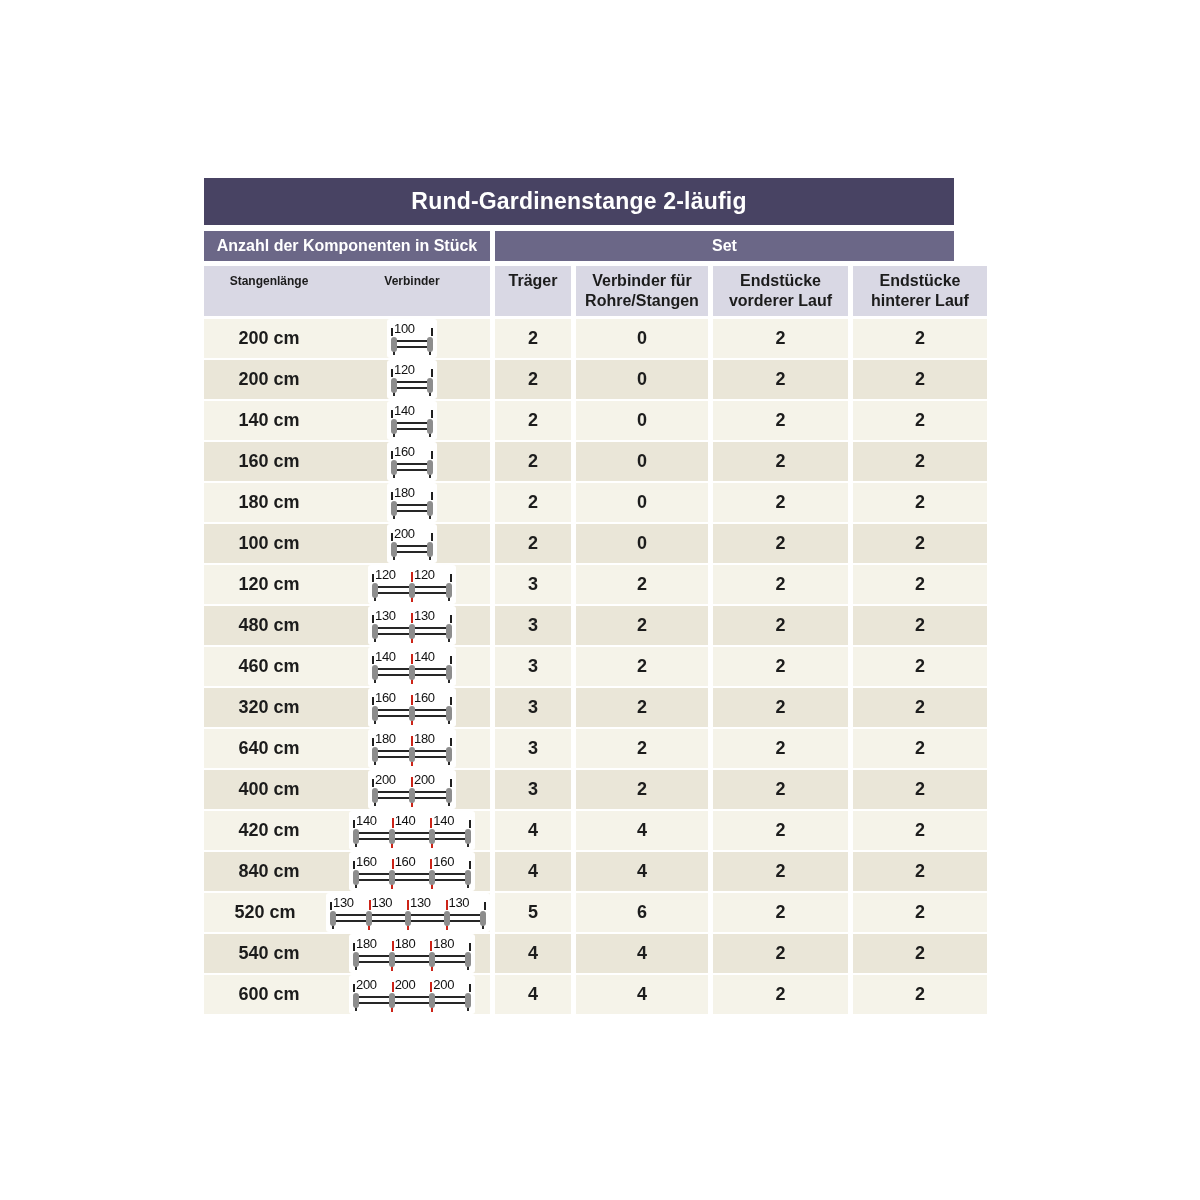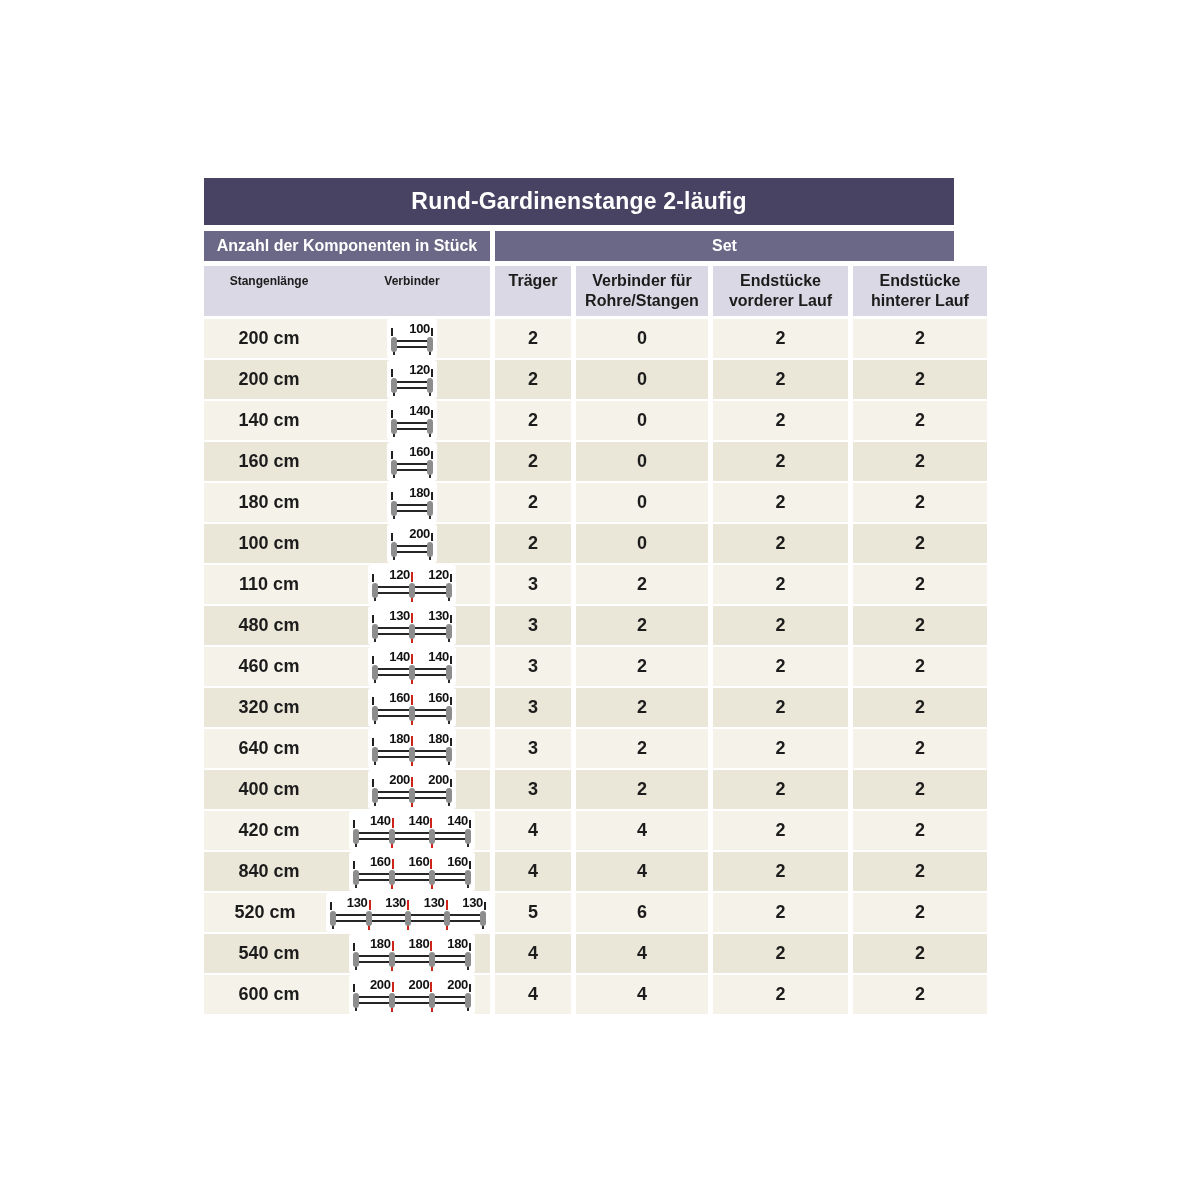--- a/index.html
+++ b/index.html
@@ -112,23 +112,23 @@
     flex-shrink:0;
     position:relative;
   }
   .dim-row{
     display:flex;
     align-items:flex-end;
     height:15px;
   }
   .dim-num{
     flex:1;
-    text-align:right;
+    text-align:left;
     font-size:13px;
-    font-weight:bold;
+    font-weight:normal;
     line-height:14px;
     color:#111111;
     padding:0 1px;
     letter-spacing:-0.3px;
   }
   .tick-end{
     width:2px;height:8px;
     background:#1f1f1f;
     flex-shrink:0;
   }
@@ -349,21 +349,21 @@
             </div>
           </span>
     </div>
     <div class="cell">2</div>
     <div class="cell">0</div>
     <div class="cell">2</div>
     <div class="cell">2</div>
   </div>
       <div class="grid-row data-row light">
     <div class="cell cell-set">
-      <span class="len-label">110 cm</span>
+      <span class="len-label">120 cm</span>
       <span class="diagram-wrap">
             <div class="diagram" style="width: 88px;">
               <div class="dim-row">
                 <div class="tick-end"></div>
                 <div class="dim-num">120</div>
                 <div class="tick-mid"></div>
                 <div class="dim-num">120</div>
                 <div class="tick-end"></div>
               </div>
               <div class="rod-row">

